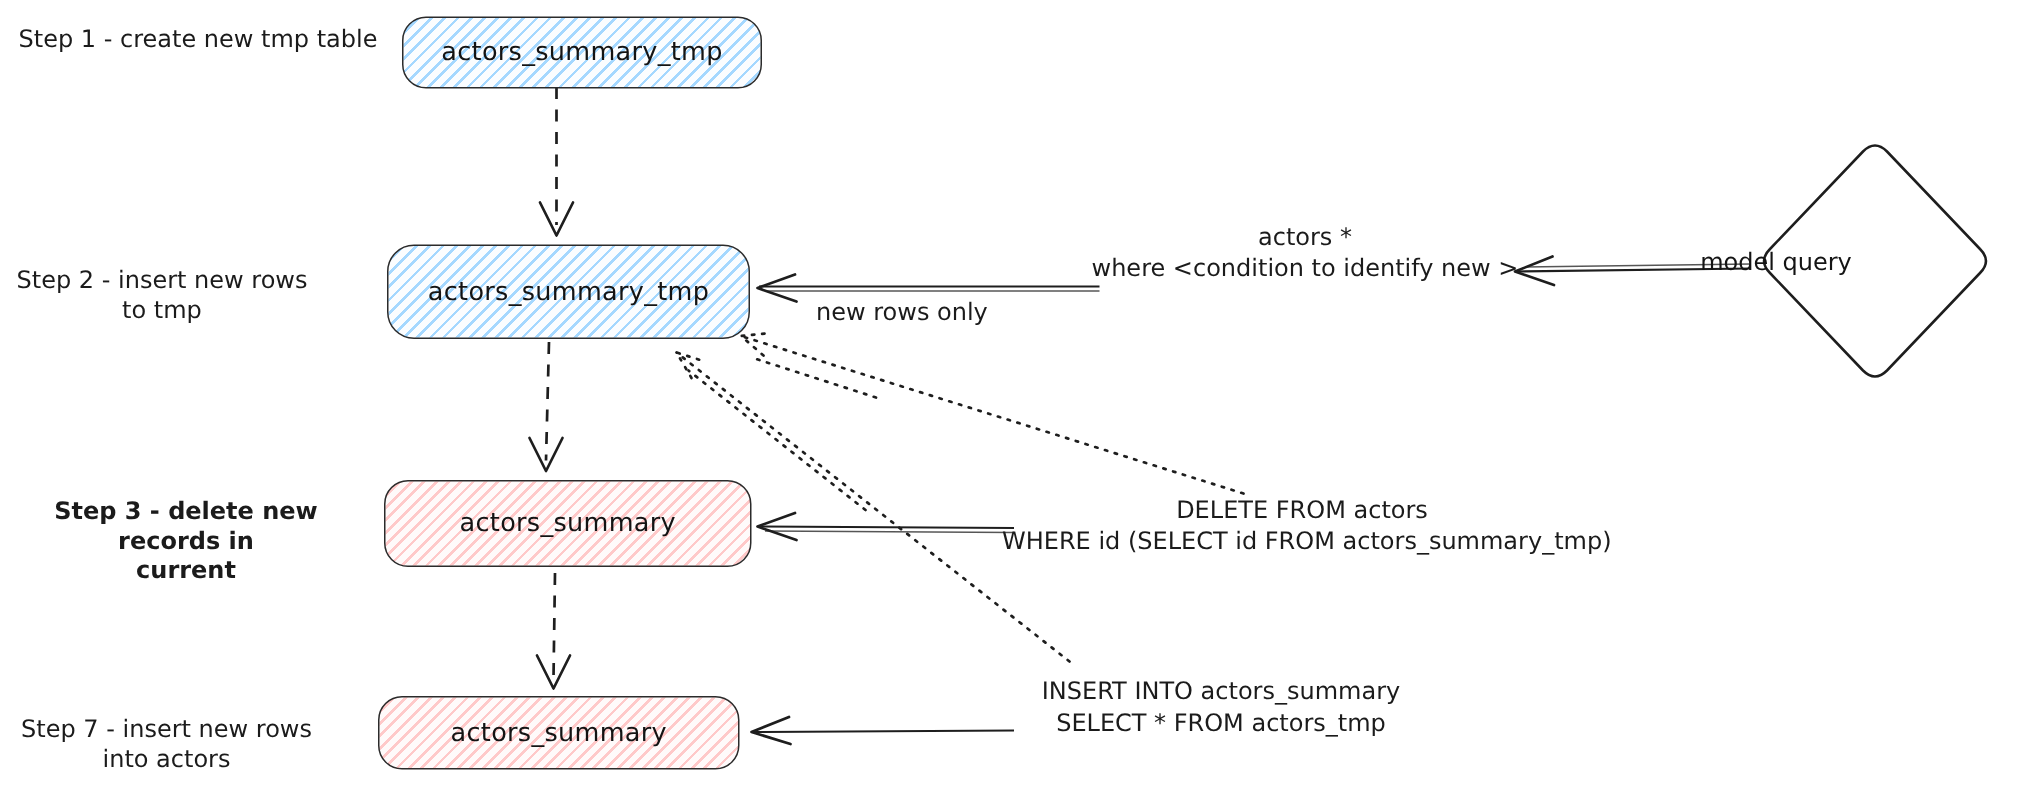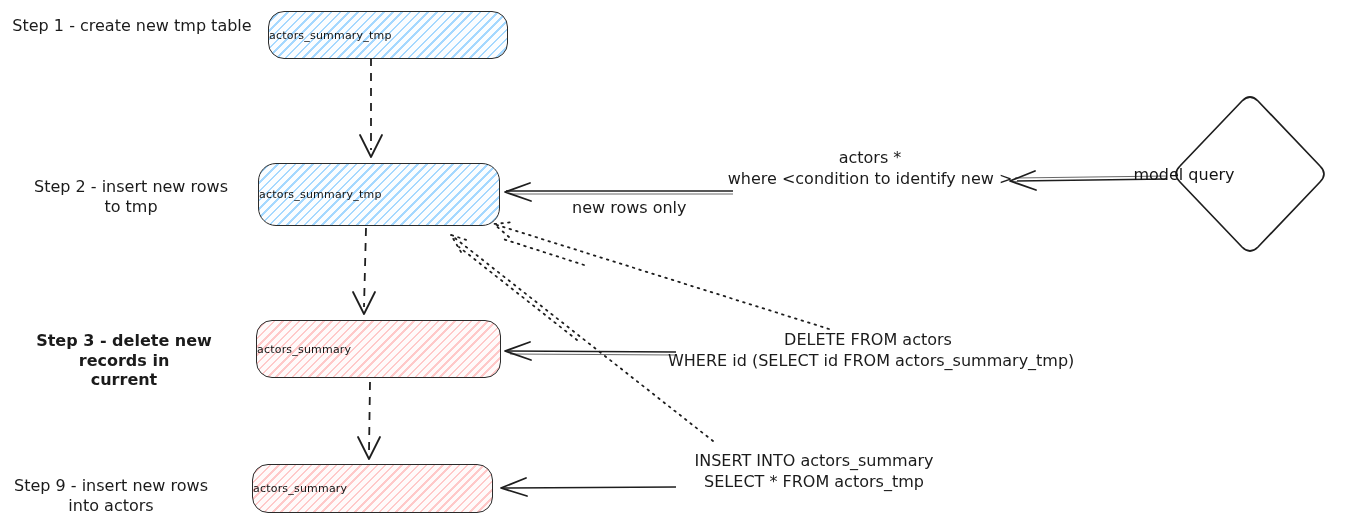--- a/index.html
+++ b/index.html
@@ -14,22 +14,22 @@
   .canvas{position:relative;width:1345px;height:528px;background:var(--background);overflow:hidden;}
   .layer{position:absolute;left:0;top:0;width:1345px;height:528px;}
   
   .dash{stroke:var(--stroke);stroke-width:1.8;fill:none;stroke-dasharray:8 7;}
   .head{stroke:var(--stroke);stroke-width:1.8;fill:none;stroke-linejoin:round;stroke-linecap:round;}
   .solid{stroke:var(--stroke);stroke-width:1.4;fill:none;}
   .thin{stroke-width:0.9;opacity:.75;}
   .dot{stroke:var(--stroke);stroke-width:1.8;fill:none;stroke-dasharray:1.6 5.2;stroke-linecap:round;}
   .shape{stroke:var(--stroke);stroke-width:1.7;fill:#ffffff;}
   
-  .node{position:absolute;display:flex;align-items:center;
-        border:1.7px solid #2b2b2b;border-radius:16px;font-size:11px;letter-spacing:.2px;color:#141414;}
+  .node{position:absolute;display:flex;align-items:center;justify-content:center;
+        border:1.7px solid #2b2b2b;border-radius:16px;font-size:17px;letter-spacing:.2px;color:#141414;}
   .node.blue{background-color:#fbfdff;
     background-image:repeating-linear-gradient(135deg,var(--blue-fill) 0px,var(--blue-fill) 1.8px,rgba(255,255,255,0) 1.8px,rgba(255,255,255,0) 6.2px);}
   .node.red{background-color:#fffafa;
     background-image:repeating-linear-gradient(135deg,var(--red-fill) 0px,var(--red-fill) 1.8px,rgba(255,255,255,0) 1.8px,rgba(255,255,255,0) 5.8px);}
   
   .lbl{position:absolute;text-align:center;font-size:16px;line-height:19.5px;color:#1b1b1b;}
   .ann{position:absolute;text-align:center;font-size:16px;line-height:21px;color:#1b1b1b;white-space:nowrap;}
   .diamond-label{position:absolute;text-align:center;font-size:16px;color:#141414;}
 </style>
 </head>
@@ -98,39 +98,39 @@
   <div class="node red" style="left:256px;top:320px;width:245px;height:58px;">
     <span>actors_summary</span>
   </div>
   <div class="node red" style="left:252px;top:464px;width:241px;height:49px;">
     <span>actors_summary</span>
   </div>
 
   <div class="lbl" style="left:8px;top:16px;width:248px;text-align:center;">
     <div>Step 1 - create new tmp table</div>
   </div>
-  <div class="lbl" style="left:28px;top:177px;width:206px;">
+  <div class="lbl" style="left:5px;top:177px;width:206px;">
     <div>Step 2 - insert new rows</div>
     <div>to tmp</div>
   </div>
   <div class="lbl" style="left:4px;top:331px;width:240px;font-weight:bold;">
     <div>Step 3 - delete new records in</div>
     <div>current</div>
   </div>
   <div class="lbl" style="left:13px;top:476px;width:196px;">
-    <div>Step 9 - insert new rows</div>
+    <div>Step 7 - insert new rows</div>
     <div>into actors</div>
   </div>
 
   <div class="ann" style="left:720px;top:147px;width:300px;">
     <div>actors *</div>
     <div>where &lt;condition to identify new &gt;</div>
   </div>
 
-  <div class="ann" style="left:572px;top:197px;width:110px;text-align:center;">
+  <div class="ann" style="left:544px;top:197px;width:110px;text-align:center;">
     <div>new rows only</div>
   </div>
 
   <div class="ann" style="left:668px;top:329px;width:400px;">
     <div>DELETE FROM actors</div>
     <div>WHERE id (SELECT id FROM actors_summary_tmp)</div>
   </div>
 
   <div class="ann" style="left:664px;top:450px;width:300px;">
     <div>INSERT INTO actors_summary</div>

